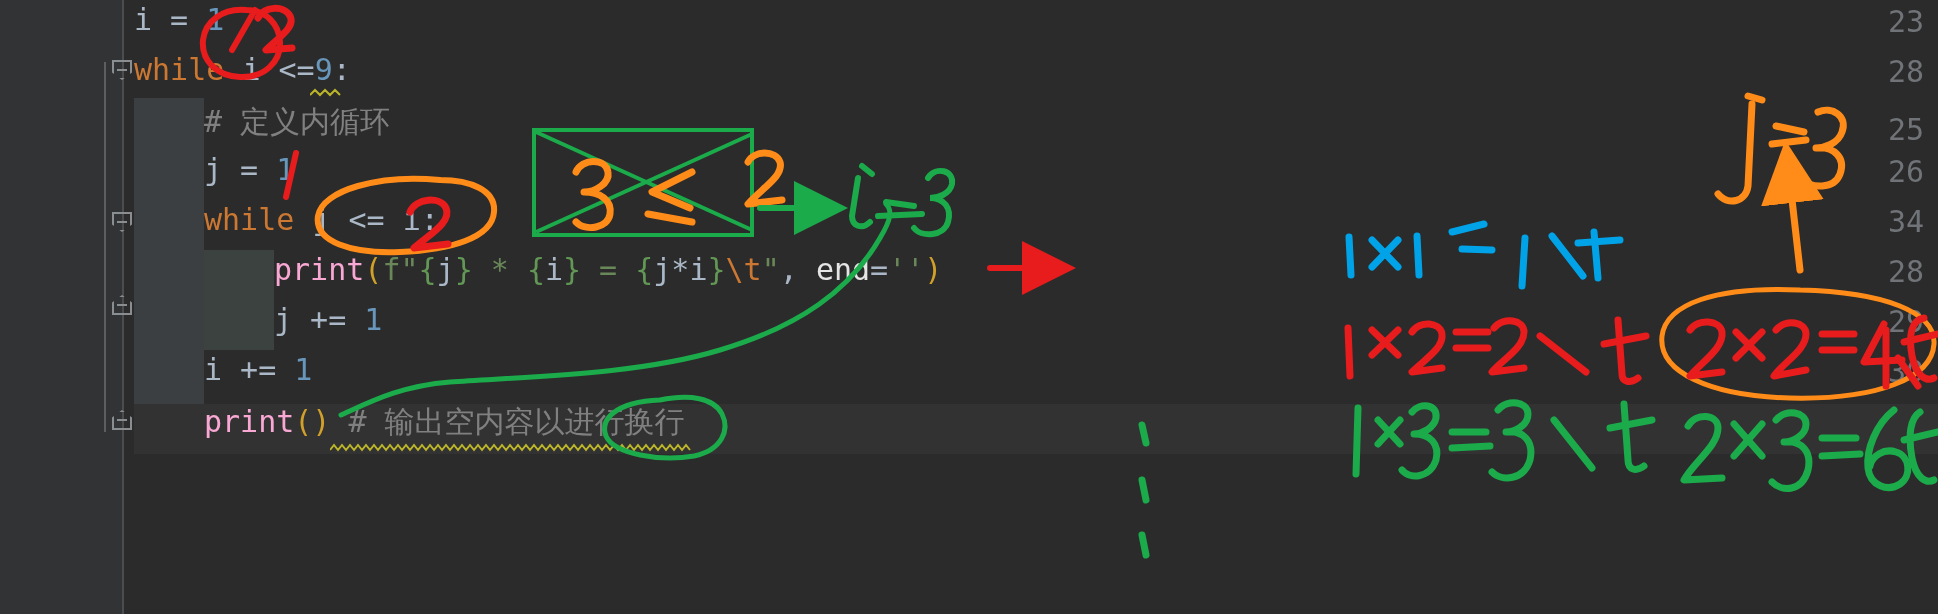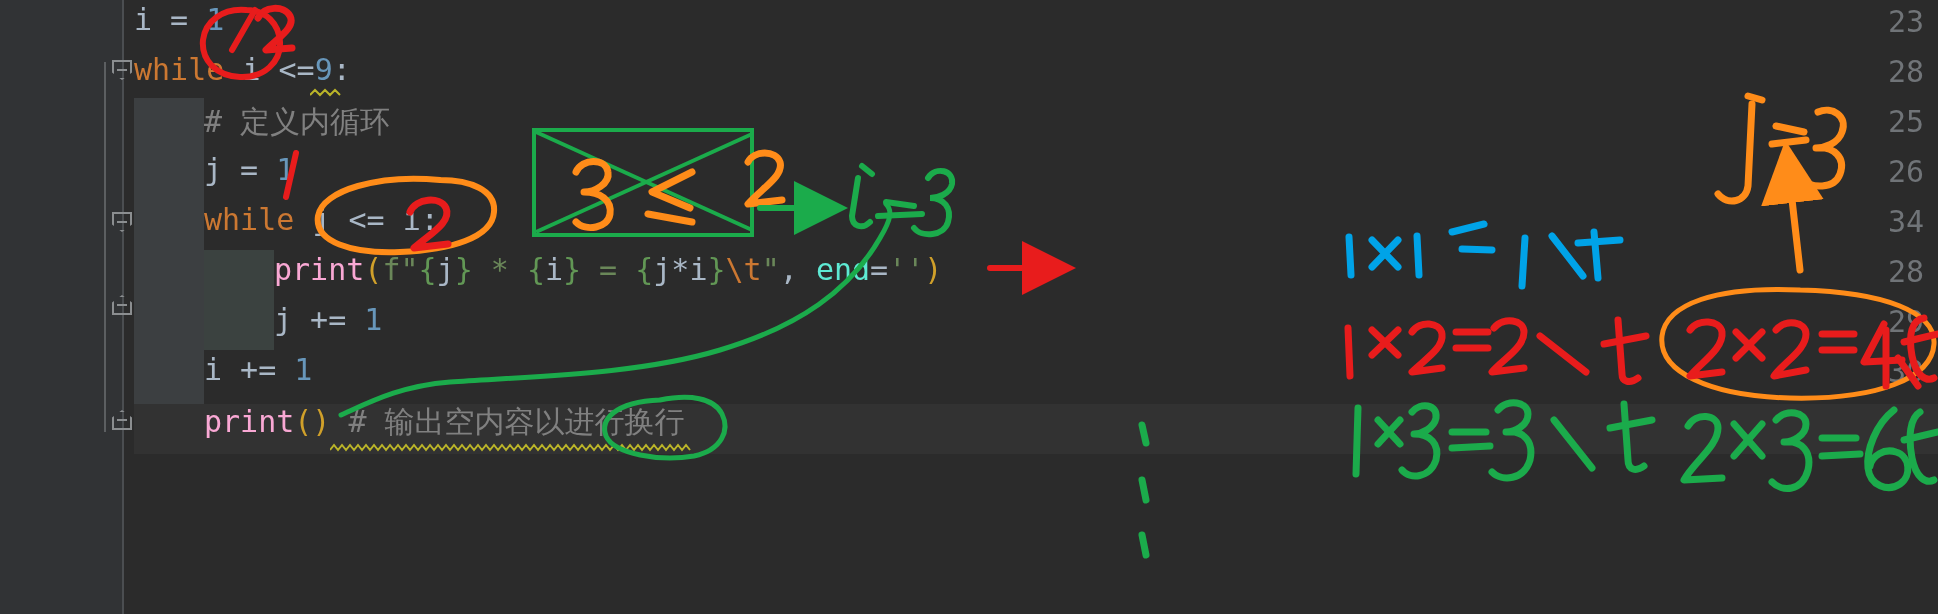--- a/index.html
+++ b/index.html
@@ -34,39 +34,39 @@
 
   .kw{color:#cc7832;}
   .var{color:#a9b7c6;}
   .num{color:#6897bb;}
   .fn{color:#f9a8d4;}
   .str{color:#6a8759;}
   .esc{color:#cc7832;}
   .fstrbrace{color:#629755;}
   .cmt{color:#808080;}
   .par{color:#d0a02a;}
-  .named{color:#5eead4;}
+  .named{color:#e5e5e5;}
   .op{color:#a9b7c6;}
 
   .squiggle{position:absolute;height:8px;}
 
   
   #ink{position:absolute;inset:0;pointer-events:none;}
 </style>
 </head>
 <body>
 
 <div id="editor">
 
   <div class="gutter"></div>
   <div class="gutter-border"></div>
 
   <div class="lnum" style="top:4px">23</div>
   <div class="lnum" style="top:54px">28</div>
-  <div class="lnum" style="top:104px">25</div>
+  <div class="lnum" style="top:112px">25</div>
   <div class="lnum" style="top:154px">26</div>
   <div class="lnum" style="top:204px">34</div>
   <div class="lnum" style="top:254px">28</div>
   <div class="lnum" style="top:304px">29</div>
   <div class="lnum" style="top:354px">30</div>
   <div class="lnum" style="top:404px">31</div>
 
   <div class="foldcol" style="top:62px;height:180px"></div>
   <div class="foldcol" style="top:242px;height:190px"></div>
   <div class="foldbox down" style="top:60px">

